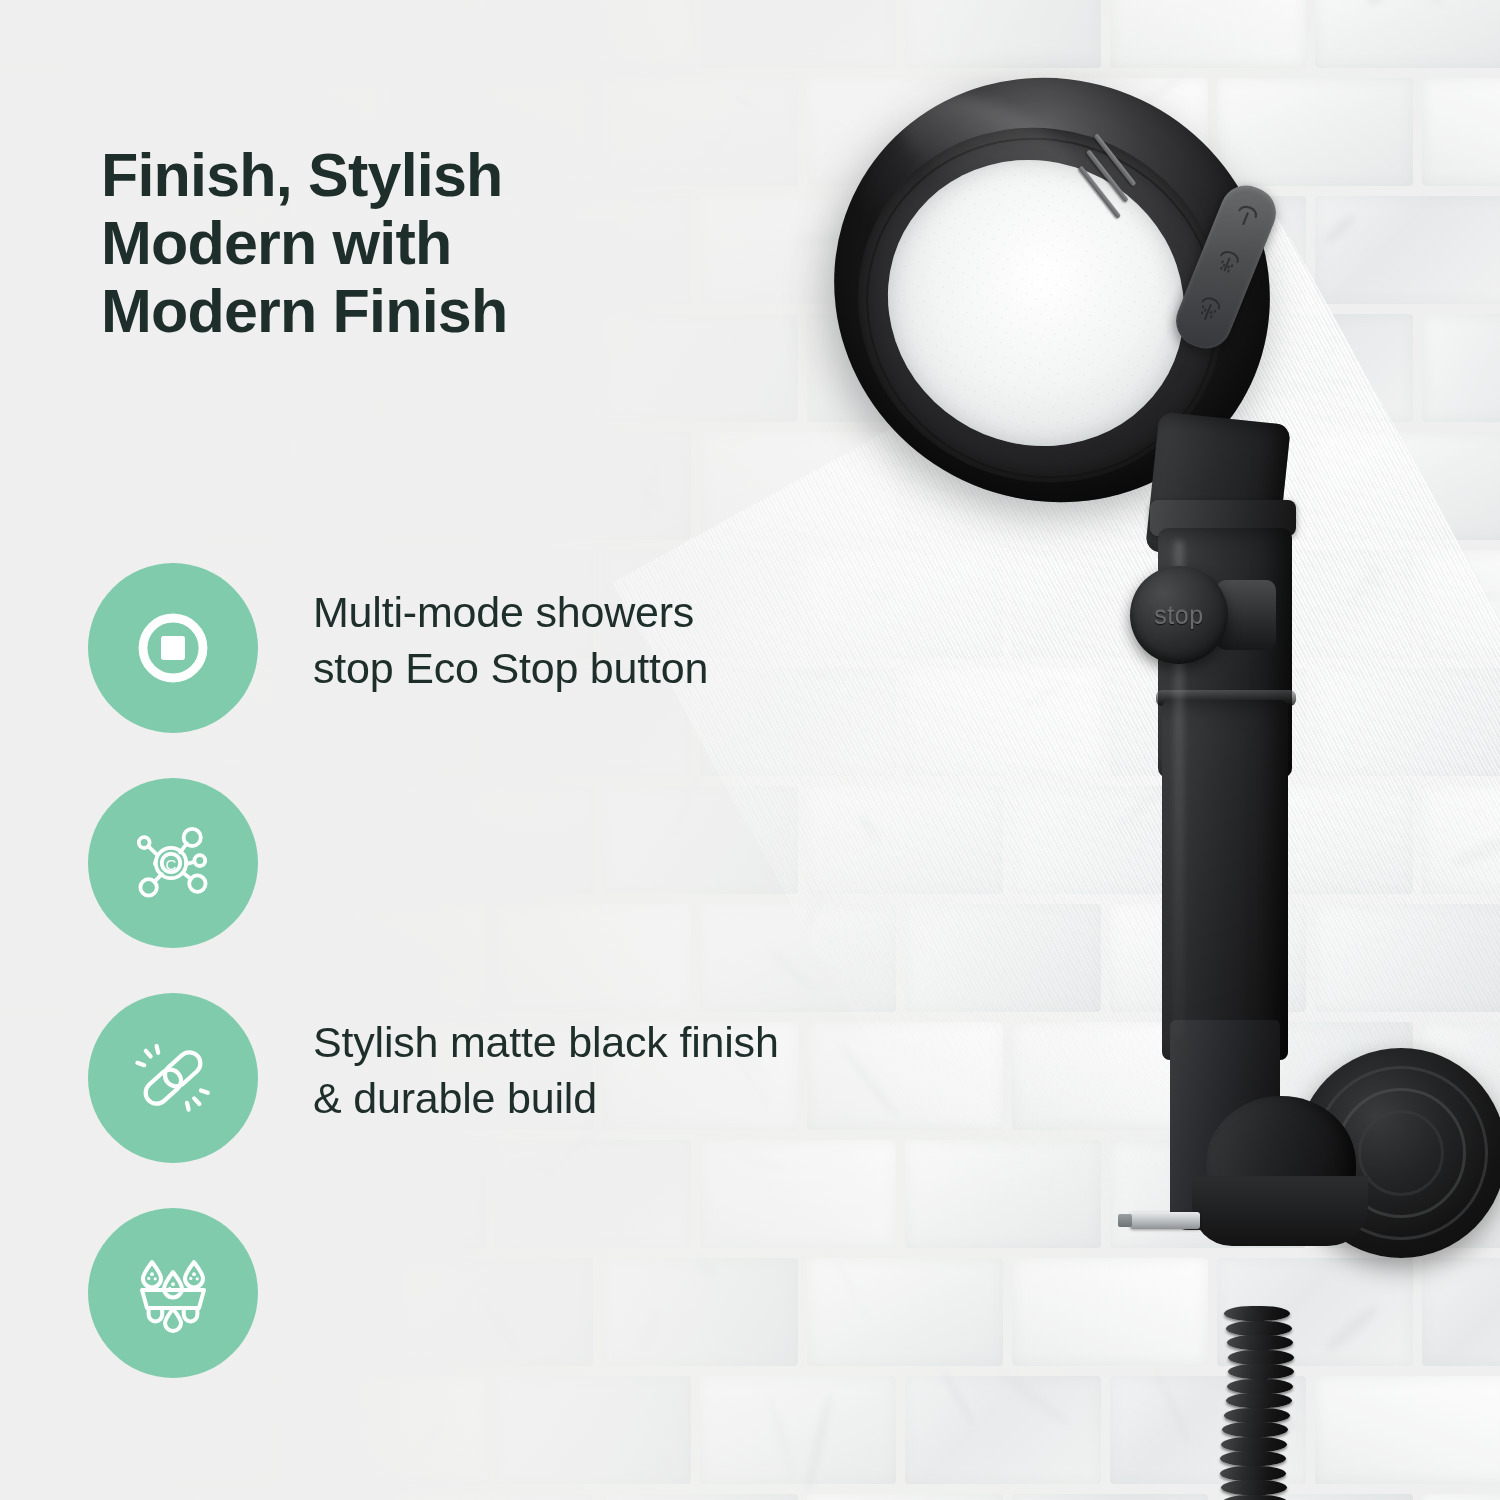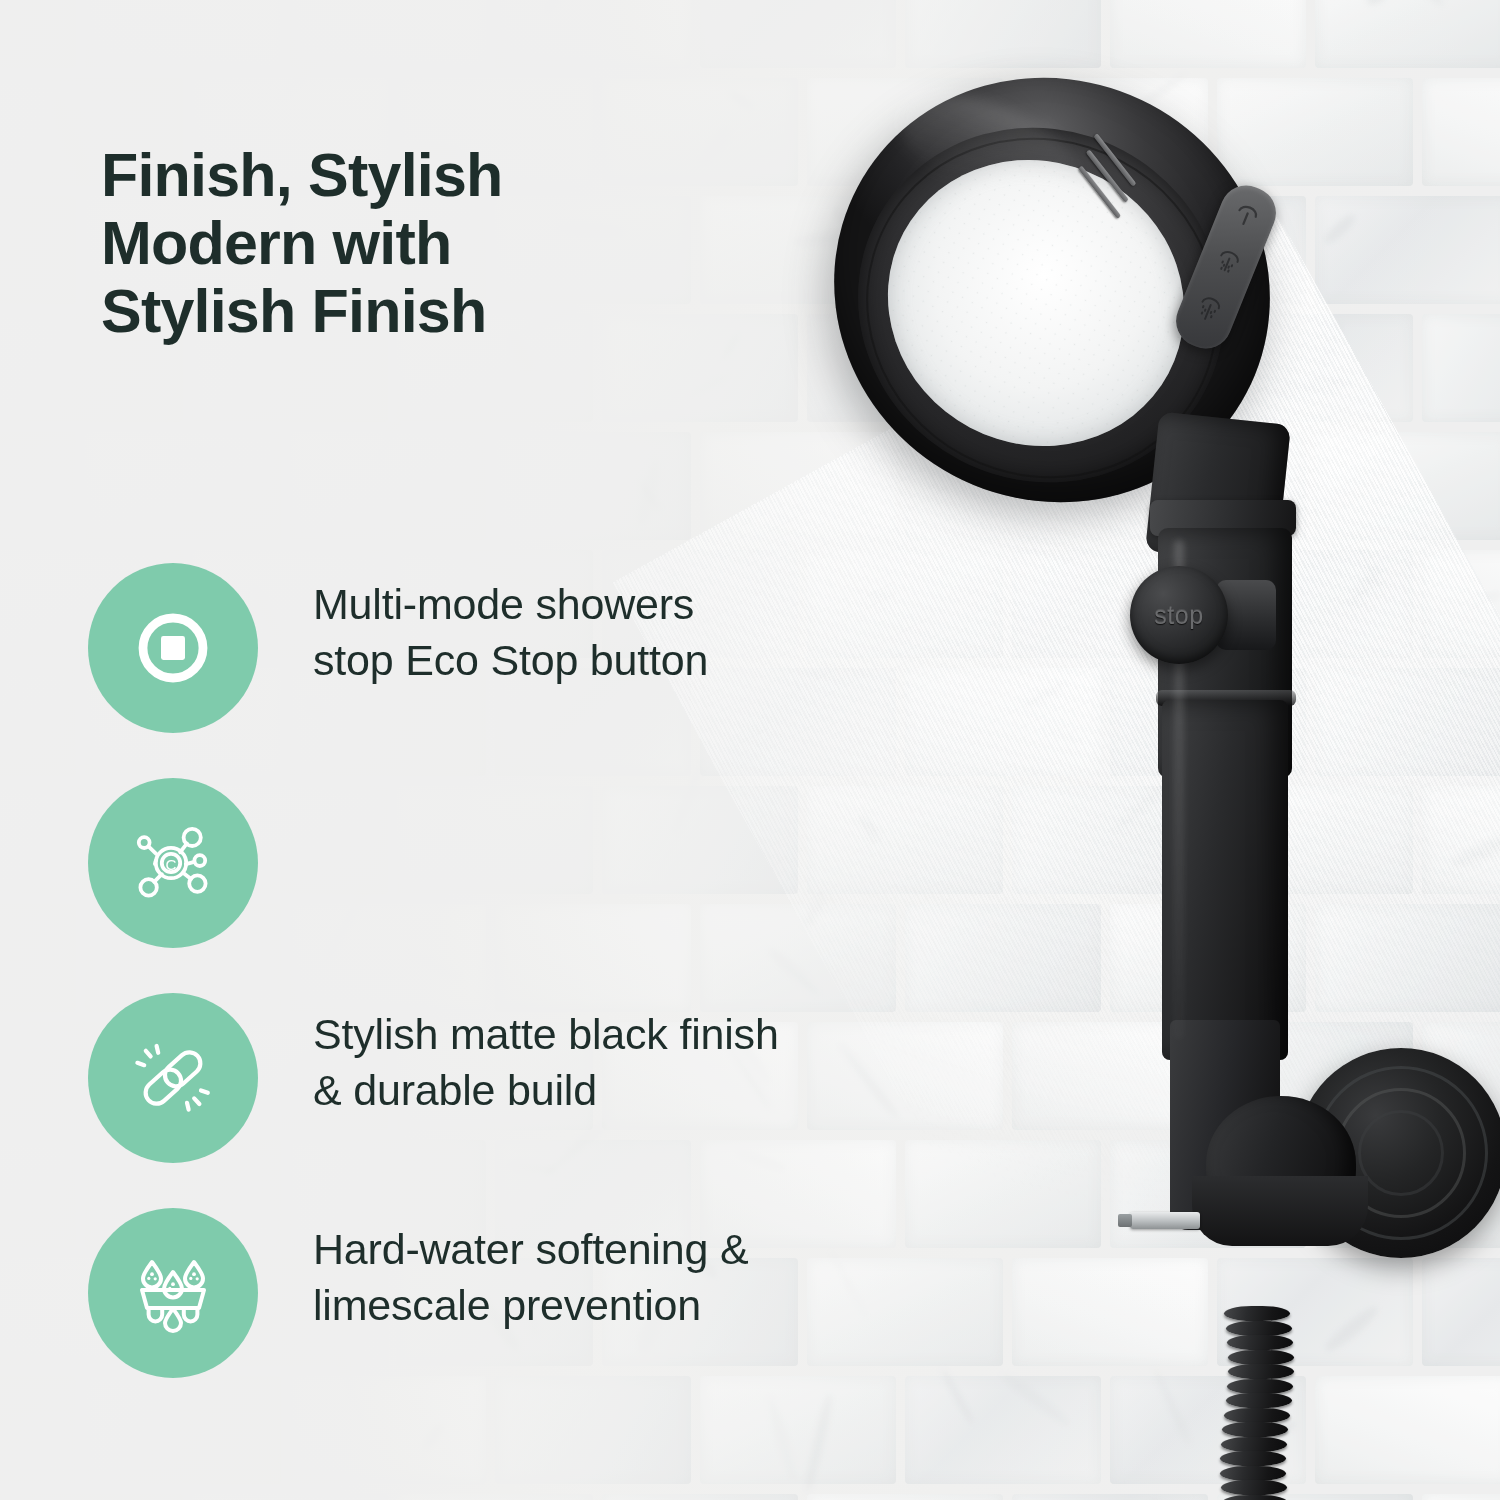--- a/index.html
+++ b/index.html
@@ -149,21 +149,21 @@
   
   .headline{position:absolute;left:101px;top:100px;width:640px;
     font-size:61px;line-height:1.12;font-weight:700;color:#1e2e2b;letter-spacing:-.8px;}
   .headline .ln{display:block;}
 
   .features{position:absolute;left:88px;top:563px;width:960px;}
   .feature{position:relative;height:215px;}
   .fic{position:absolute;left:0;top:0;width:170px;height:170px;border-radius:50%;
     background:#7fcbac;display:flex;align-items:center;justify-content:center;}
   .fic svg{width:96px;height:96px;display:block;}
-  .ftxt{position:absolute;left:225px;top:14px;width:730px;
+  .ftxt{position:absolute;left:225px;top:22px;width:730px;
     font-size:43px;line-height:1.30;color:#1e2e2b;font-weight:400;letter-spacing:-.2px;}
   .ftxt .ln{display:block;}
 </style>
 </head>
 <body>
 
 <div class="canvas">
 
   <div class="tilewall" id="tilewall">
       <div class="tilerow" style="top: -40px;">
@@ -543,21 +543,21 @@
       <div class="seg" style="top: 130.5px; left: -3.1541px;"></div>
       <div class="seg" style="top: 145px; left: -3.91012px;"></div>
       <div class="seg" style="top: 159.5px; left: -3.88761px;"></div>
       <div class="seg" style="top: 174px; left: -3.09106px;"></div>
       <div class="seg" style="top: 188.5px; left: -1.67906px;"></div>
     </div>
 
   <h1 class="headline">
     <span class="ln">Finish, Stylish</span>
     <span class="ln">Modern with</span>
-    <span class="ln">Stylish Finish</span>
+    <span class="ln">Modern Finish</span>
   </h1>
 
   <div class="features">
 
     <div class="feature">
       <div class="fic">
         <span>
           <svg viewBox="0 0 48 48" fill="none">
             <circle cx="24" cy="24" r="15" stroke="#ffffff" stroke-width="4.4"></circle>
             <rect x="18" y="18" width="12" height="12" rx="1.2" fill="#ffffff"></rect>
@@ -629,20 +629,16 @@
             <circle cx="36.1" cy="16.9" r=".8" fill="#ffffff" stroke="none"></circle>
             <path d="M24 13.5 c3 4 4.5 6.2 4.5 8.2 a4.5 4.5 0 0 1 -9 0 c0 -2 1.5 -4.2 4.5 -8.2 Z"></path>
             <circle cx="24" cy="19.6" r=".95" fill="#ffffff" stroke="none"></circle>
             <circle cx="22.4" cy="21.7" r=".8" fill="#ffffff" stroke="none"></circle>
             <path d="M24 31.8 c2.6 3.5 4 5.5 4 7.2 a4 4 0 0 1 -8 0 c0 -1.7 1.4 -3.7 4 -7.2 Z"></path>
             <path d="M11.8 32 v2.8 a3.4 3.4 0 0 0 6.8 0 V32"></path>
             <path d="M29.4 32 v2.8 a3.4 3.4 0 0 0 6.8 0 V32"></path>
           </svg>
         </span>
       </div>
-      <div class="ftxt">
-        <span class="ln">Hard-water softening &amp;</span>
-        <span class="ln">limescale prevention</span>
-      </div>
     </div>
 
   </div>
 </div>
 
 </body></html>

